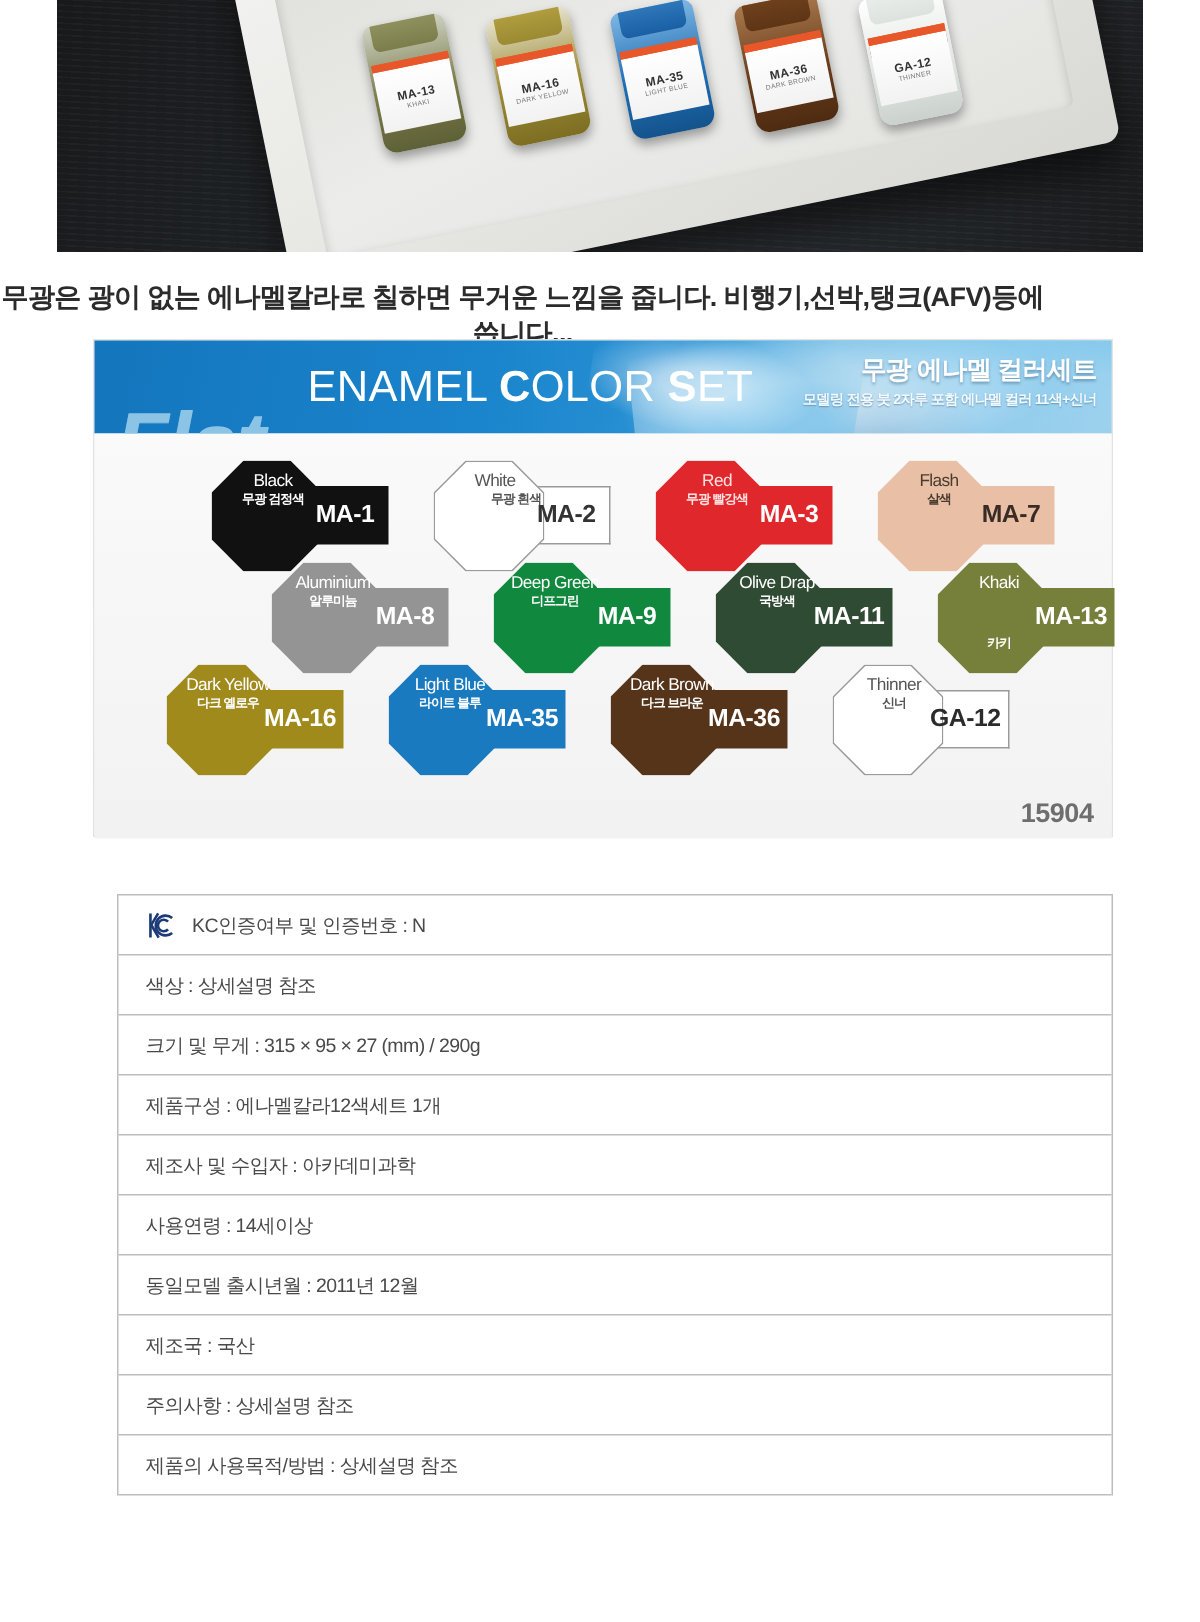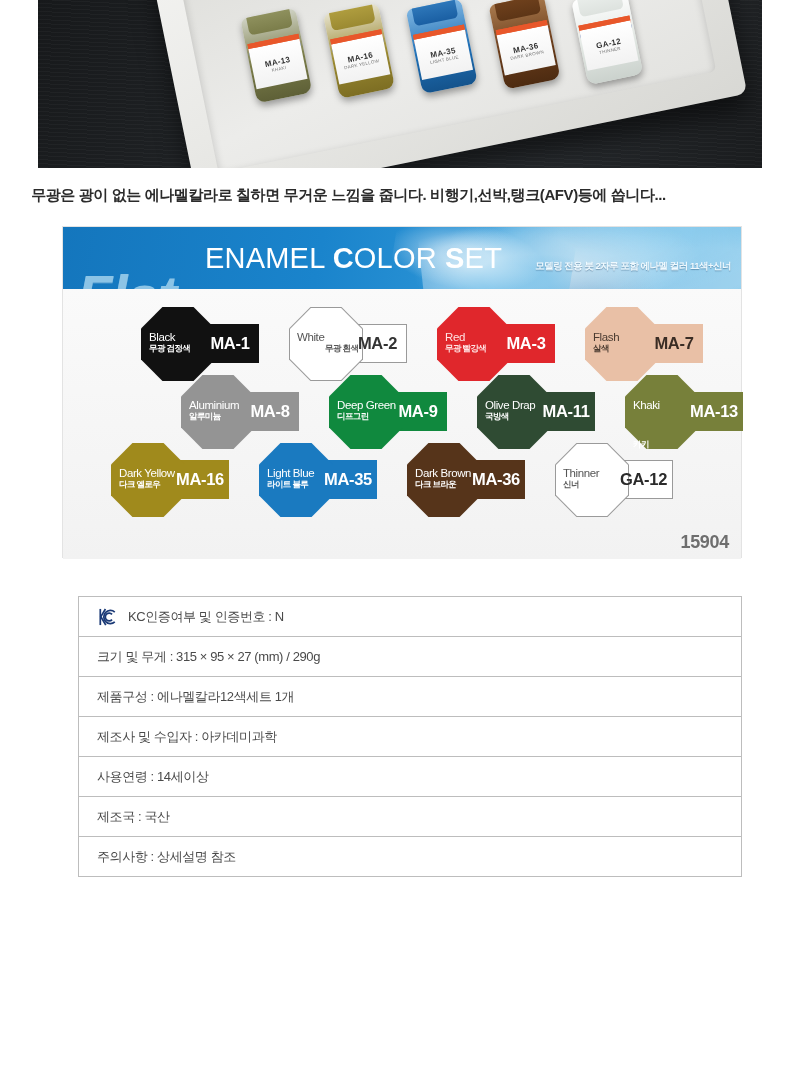--- a/index.html
+++ b/index.html
@@ -89,21 +89,21 @@
     position:absolute; left:2px; right:2px; top:35px; height:4px;
     background:#2d4b9a;
   }
 
   
   .caption {
     position: absolute;
     left: 0; top: 186px;
     width: 697px;
     text-align: center;
-    font-size: 15px;
+    font-size: 18px;
     font-weight: bold;
     color: #2b2b2b;
     letter-spacing: -0.4px;
   }
 
   
   .panel {
     position: absolute;
     left: 62px; top: 226px;
     width: 680px; height: 332px;
@@ -215,24 +215,25 @@
   .code {
     position: relative;
     font-size: 16.5px;
     font-weight: bold;
     letter-spacing: -0.3px;
     z-index: 4;
     padding-left: 8px;
   }
   .names {
     position: absolute;
-    left: 8px; top: 24px;
+    left: 8px; top: 8px;
     width: 66px;
     z-index: 5;
     line-height: 1.12;
+    text-align: center;
   }
   .nm-en { font-size: 11.5px; letter-spacing: -0.4px; white-space: nowrap;}
   .nm-kr { font-size: 8.5px; font-weight: bold; letter-spacing: -0.6px; white-space: nowrap;}
 
   .code-num {
     position: absolute;
     right: 12px; bottom: 6px;
     font-size: 18px;
     font-weight: bold;
     color: #6e6e6e;
@@ -306,20 +307,21 @@
 
 <div class="caption">무광은 광이 없는 에나멜칼라로 칠하면 무거운 느낌을 줍니다. 비행기,선박,탱크(AFV)등에 씁니다...</div>
 
 <div class="panel">
 
   <div class="banner">
     <div class="splash"></div>
     <div class="splash2"></div>
     <div class="flat">Flat</div>
     <div class="mainTitle"><span class="thin">ENAMEL </span><b>C</b><span class="thin">OLOR </span><b>S</b><span class="thin">ET</span></div>
+    <div class="krTitle">무광 에나멜 컬러세트</div>
     <div class="krSub">모델링 전용 붓 2자루 포함   에나멜 컬러 11색+신너</div>
   </div>
 
   <div class="chips">
       <div class="chip" style="left: 492px; top: 154px;">
         <div class="tab tab-out">
           <div class="code" style="color: rgb(43, 43, 43);">GA-12</div>
         </div>
         <div class="oct-outline">
           <i style="background: rgb(255, 255, 255);"></i>
@@ -452,30 +454,39 @@
         <g fill="none" stroke="#1b3a76" stroke-width="1.9">
           <path d="M3.6 3.2 V20.8"></path>
           <path d="M9.2 3.2 L4.2 11.6 L9.6 20.8"></path>
           <path d="M19.4 6.6 A7.2 7.2 0 1 0 19.4 17.4"></path>
           <path d="M16.4 9.2 A4.2 4.2 0 1 0 16.4 14.8"></path>
         </g>
       </svg>
       <span>KC인증여부 및 인증번호 : N</span>
     </div>
     <div class="spec-row">
+      <span>색상 : 상세설명 참조</span>
+    </div>
+    <div class="spec-row">
       <span>크기 및 무게 : 315 × 95 × 27 (mm)  /   290g</span>
     </div>
     <div class="spec-row">
       <span>제품구성 : 에나멜칼라12색세트 1개</span>
     </div>
     <div class="spec-row">
       <span>제조사 및 수입자 : 아카데미과학</span>
     </div>
     <div class="spec-row">
       <span>사용연령 : 14세이상</span>
     </div>
     <div class="spec-row">
+      <span>동일모델 출시년월 : 2011년 12월</span>
+    </div>
+    <div class="spec-row">
       <span>제조국 : 국산</span>
     </div>
     <div class="spec-row">
       <span>주의사항 : 상세설명 참조</span>
     </div>
+    <div class="spec-row">
+      <span>제품의 사용목적/방법 : 상세설명 참조</span>
+    </div>
   </div>
 
 </body></html>

